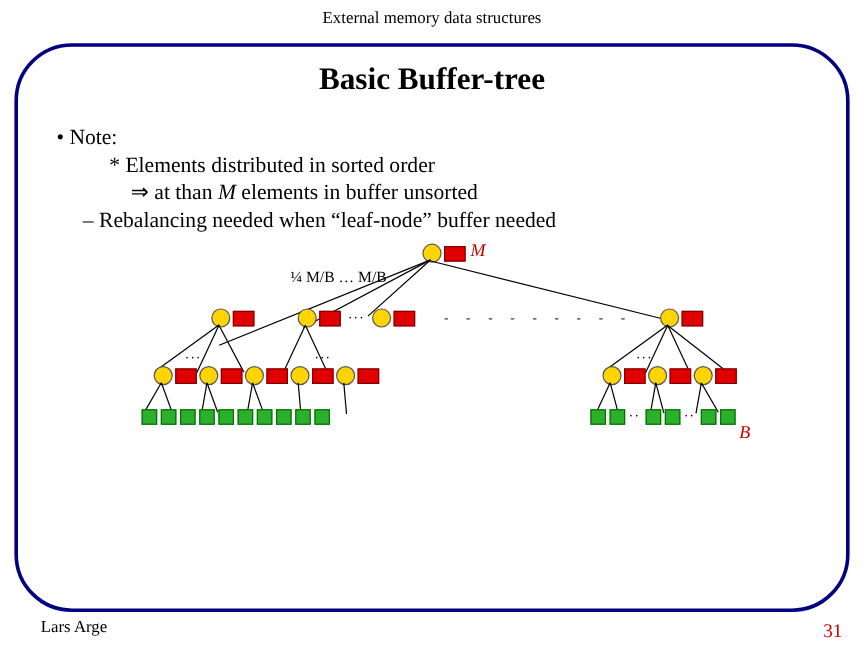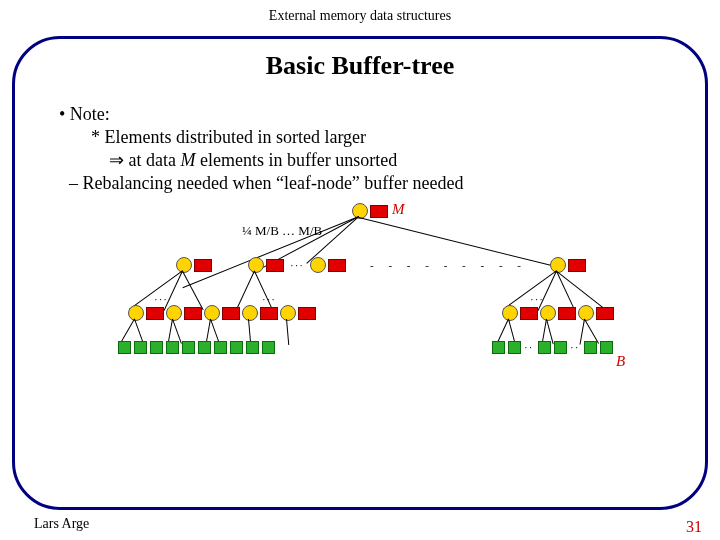--- a/index.html
+++ b/index.html
@@ -31,21 +31,21 @@
   .title {
     text-align: center;
     font-size: 26px;
     font-weight: bold;
     margin: 2px 0 22px 0;
   }
   .content {
     font-size: 18px;
     line-height: 1.28;
   }
-  .b1 { margin-left: 16px; }
+  .b1 { margin-left: 4px; }
   .b2 { margin-left: 26px; }
   .b3 { margin-left: 48px; }
   .b4 { margin-left: 66px; }
   .red { color: #cc0000; }
   .ital { font-style: italic; }
   .therefore { font-family: serif; }
   .diagram {
     position: relative;
     width: 580px;
     height: 180px;
@@ -112,23 +112,23 @@
 
 <div class="header">External memory data structures</div>
 
 <div class="frame">
   <div class="title">Basic Buffer-tree</div>
 
   <div class="content">
     <div class="b1">• <span>Note:</span></div>
 
 
-    <div class="b3">* <span>Elements distributed in sorted larger</span></div>
-
-    <div class="b4"><span class="therefore">⇒</span><span> at data </span><span class="ital">M</span><span> elements in buffer unsorted</span></div>
+    <div class="b3">* <span>Elements distributed in sorted order</span></div>
+
+    <div class="b4"><span class="therefore">⇒</span><span> at than </span><span class="ital">M</span><span> elements in buffer unsorted</span></div>
 
     <div class="b2">– <span>Rebalancing needed when “leaf-node” buffer needed</span></div>
 
   </div>
 
   <div class="diagram">
 
     <div class="node-y" style="left:282px; top:2px;"></div>
     <div class="buf-r" style="left:300px; top:4px;"></div>
     <div class="lbl-r" style="left:322px; top:0px;">M</div>

